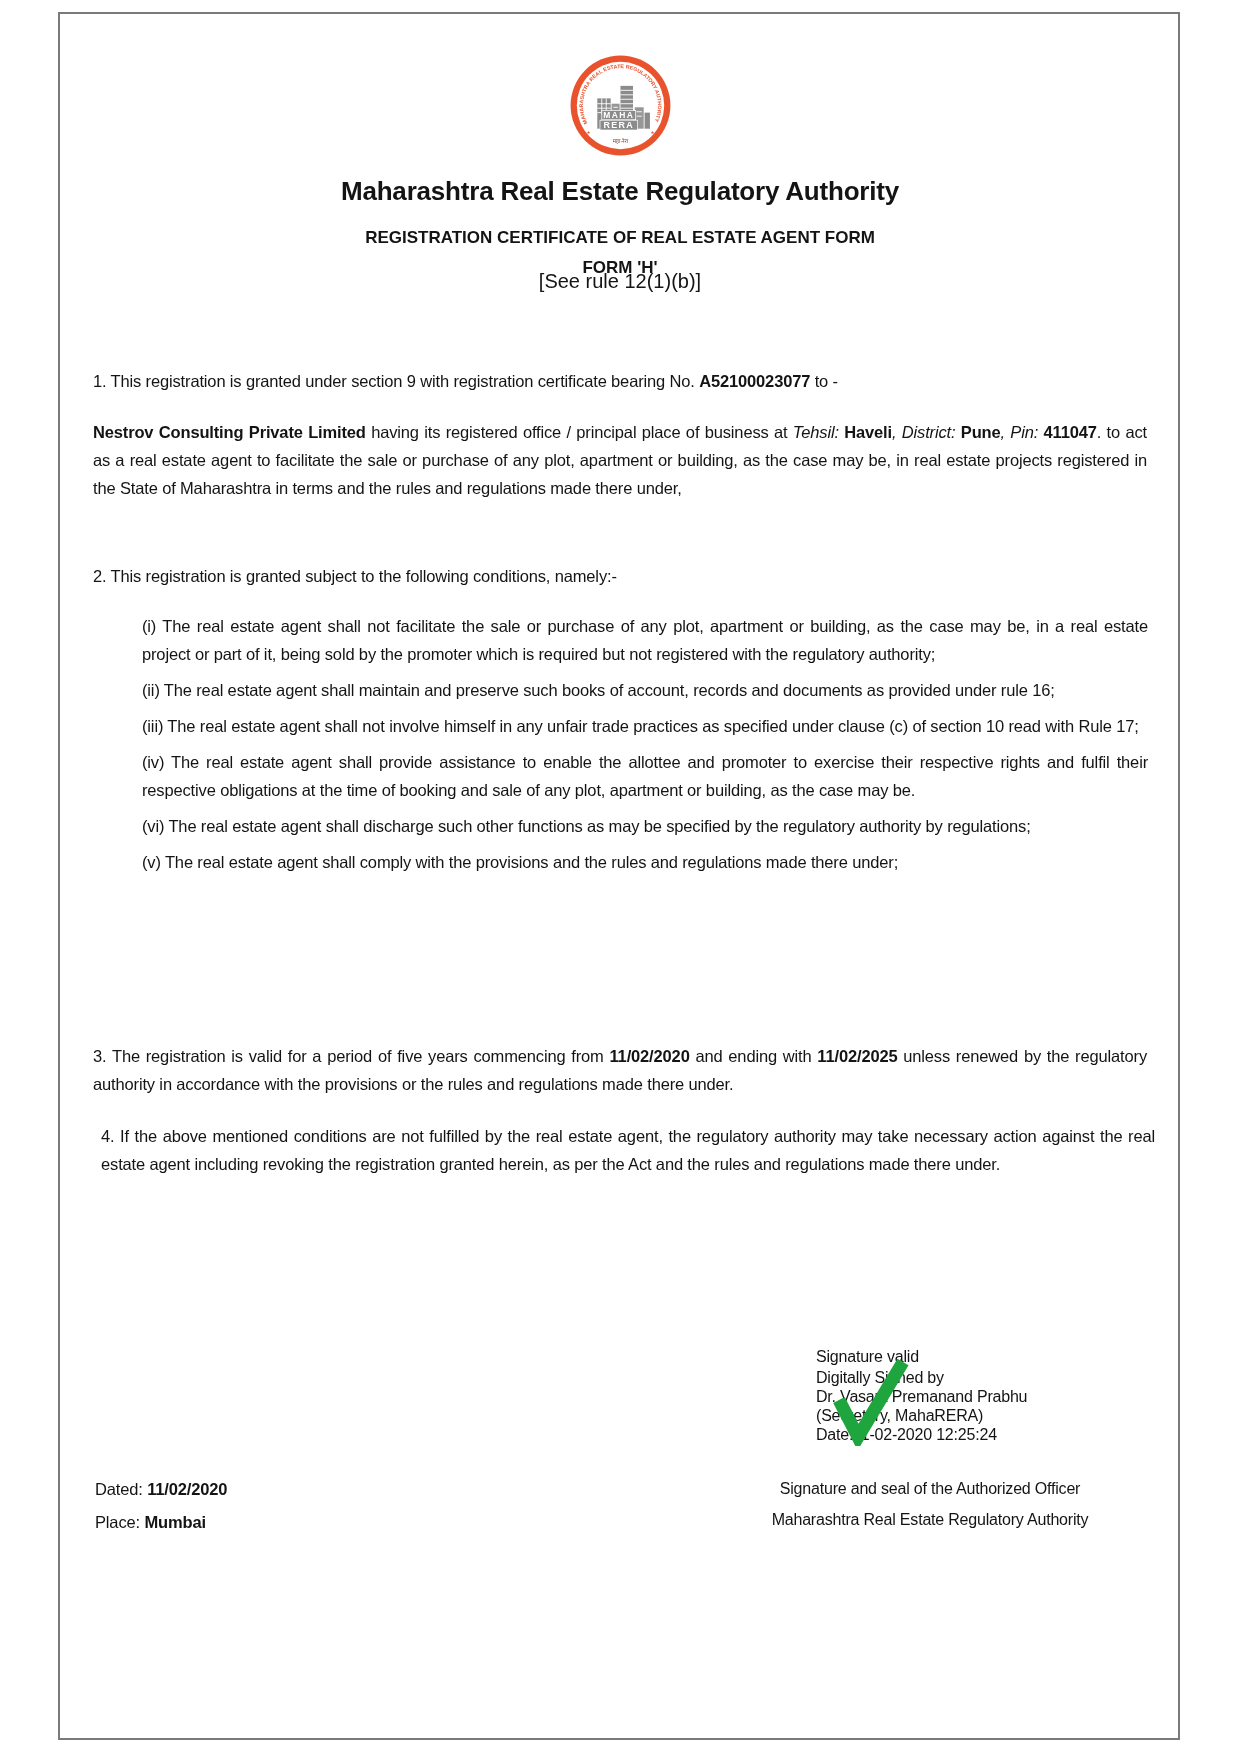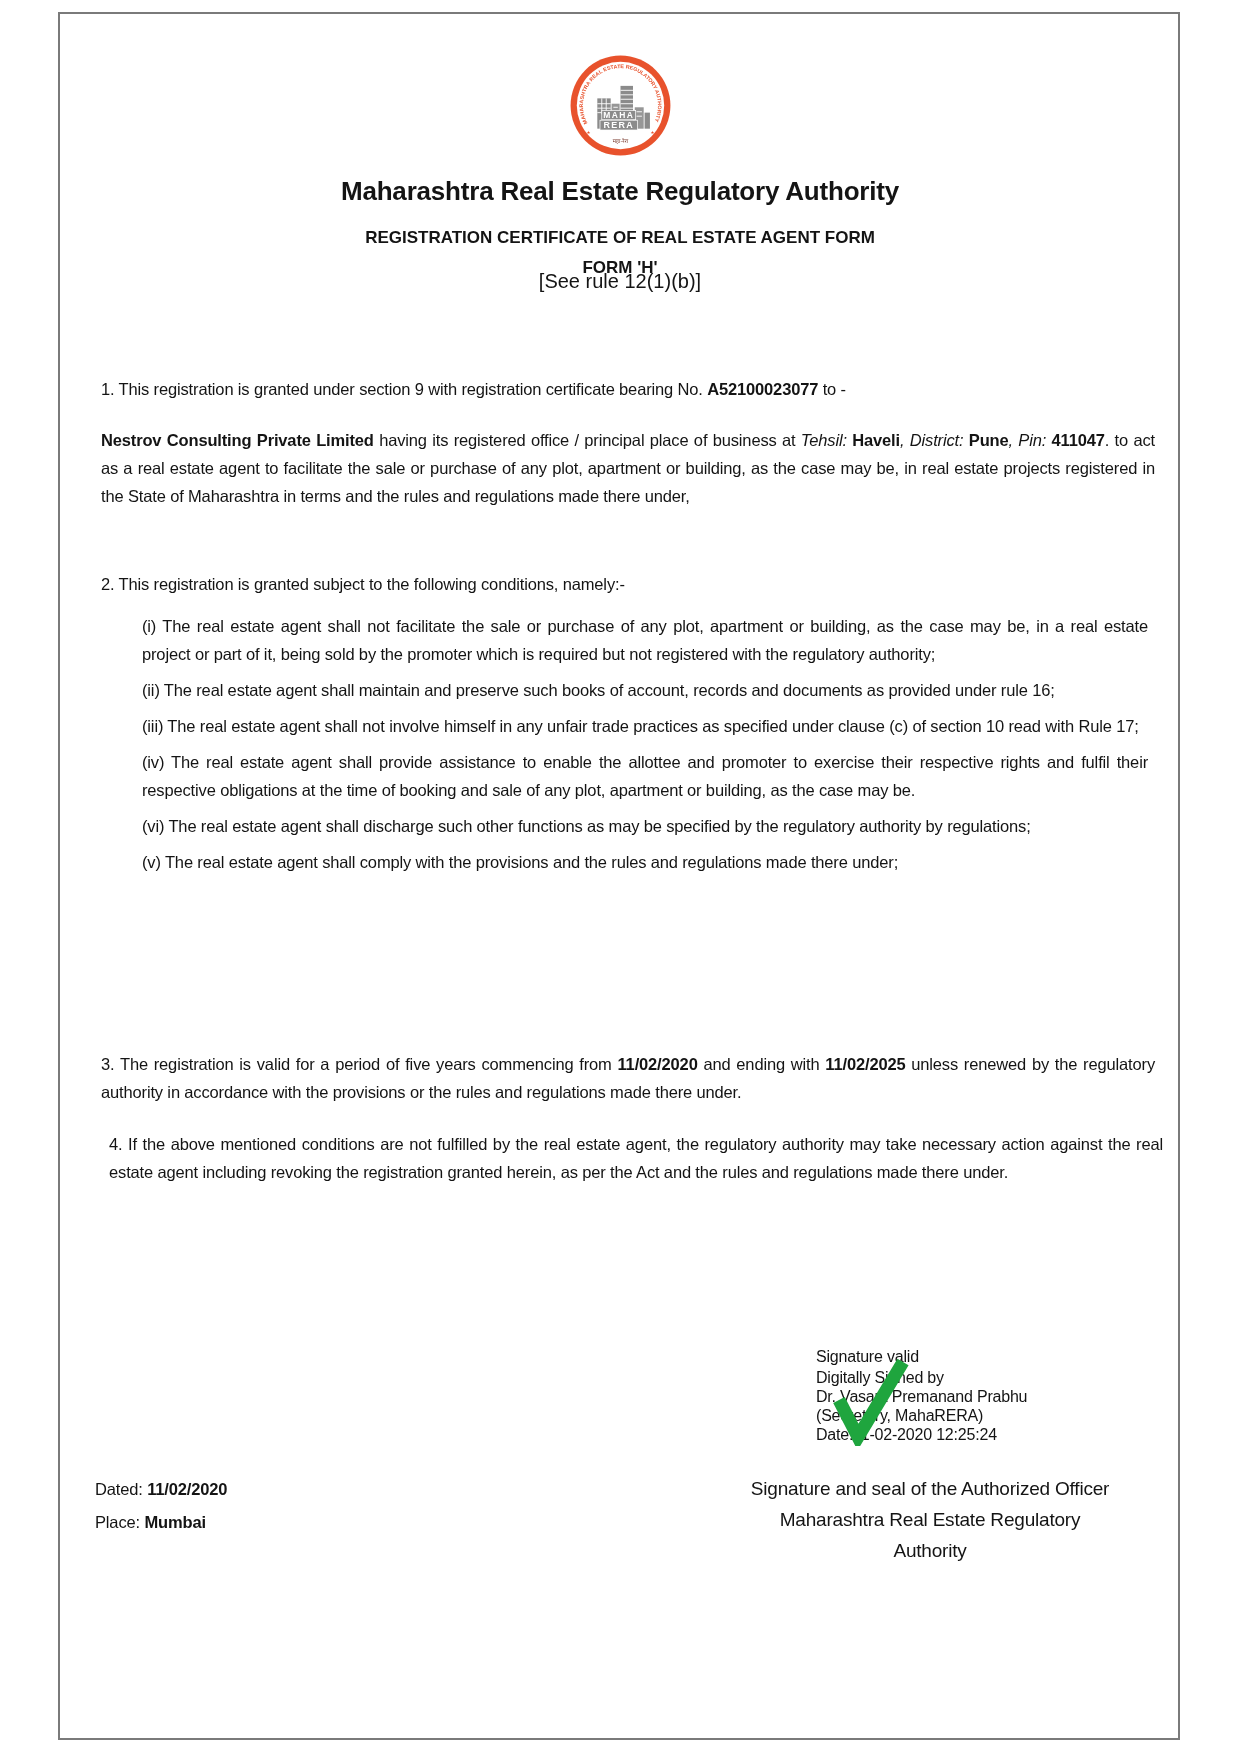--- a/index.html
+++ b/index.html
@@ -17,21 +17,21 @@
     font-size:26px; font-weight:bold; letter-spacing:-0.2px;
   }
   .doc-sub1 { position:absolute; left:0; top:228px; width:1240px; text-align:center;
     font-size:17px; font-weight:bold; }
   .doc-sub2 { position:absolute; left:0; top:258px; width:1240px; text-align:center;
     font-size:17px; font-weight:bold; }
   .doc-sub3 { position:absolute; left:0; top:270px; width:1240px; text-align:center;
     font-size:20px; }
   .bodytext {
     font-size:16.5px; line-height:28px; letter-spacing:-0.15px;
-    text-align:justify; margin:8px;
+    text-align:justify; margin:0;
   }
   .p1 { position:absolute; left:93px; top:367px; width:1054px; text-align:left; }
   .p2 { position:absolute; left:93px; top:418px; width:1054px; }
   .p2head { position:absolute; left:93px; top:562px; width:1054px; text-align:left; }
   .conditions { position:absolute; left:142px; top:612px; width:1006px; }
   .conditions p { margin:0 0 8px 0; }
   .p3 { position:absolute; left:93px; top:1042px; width:1054px; }
   .p4 { position:absolute; left:101px; top:1122px; width:1054px; }
   b { font-weight:bold; }
   .bi { font-weight:bold; }
@@ -41,21 +41,21 @@
     white-space:nowrap; letter-spacing:-0.2px;
   }
   .signature-block .sv { margin-bottom:2px; }
   .checkmark { position:absolute; left:833px; top:1354px; width:80px; height:92px; }
   .footer-left {
     position:absolute; left:95px; top:1473px; font-size:16.5px; line-height:33px;
     letter-spacing:-0.15px;
   }
   .footer-right {
     position:absolute; left:750px; top:1473px; width:360px; text-align:center;
-    font-size:19px; line-height:31px; letter-spacing:-0.2px;
+    font-size:16px; line-height:31px; letter-spacing:-0.2px;
   }
 </style>
 </head>
 <body>
 
 <div class="page">
   <div class="border-frame"></div>
 
   <svg class="logo" viewBox="0 0 120 120" aria-hidden="true">
     <circle cx="60" cy="60" r="56" fill="#E8522C"></circle>

